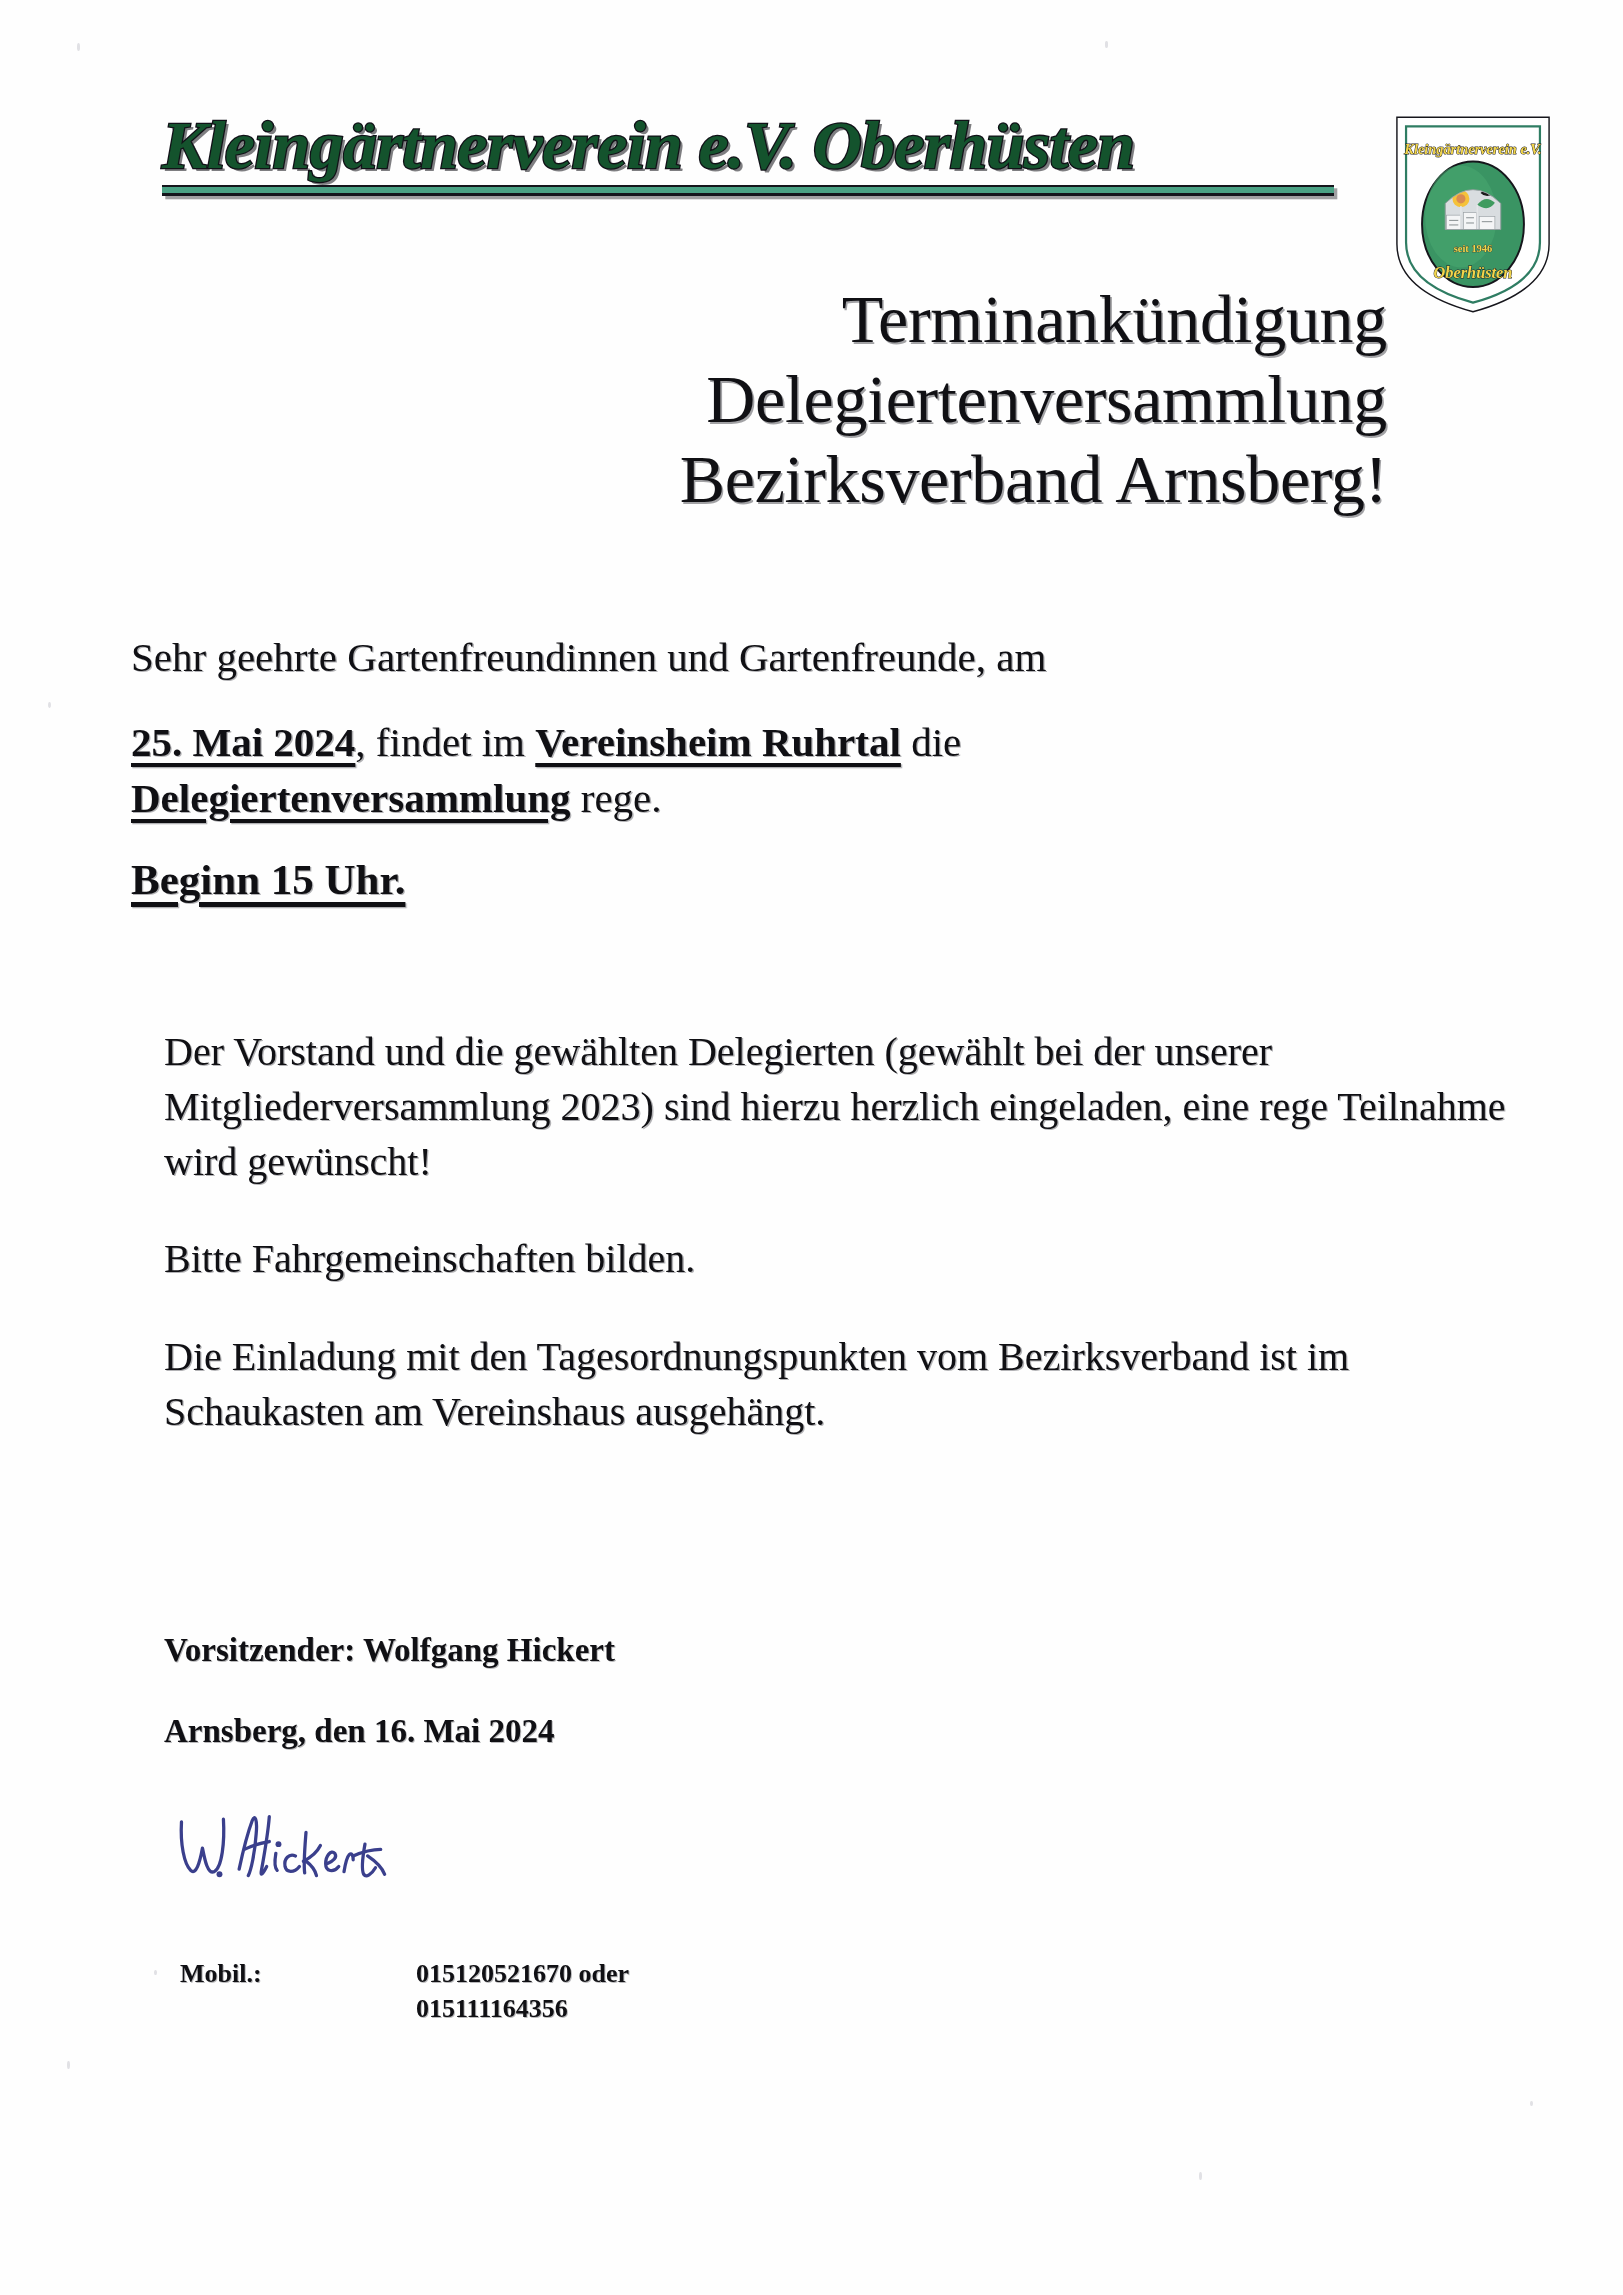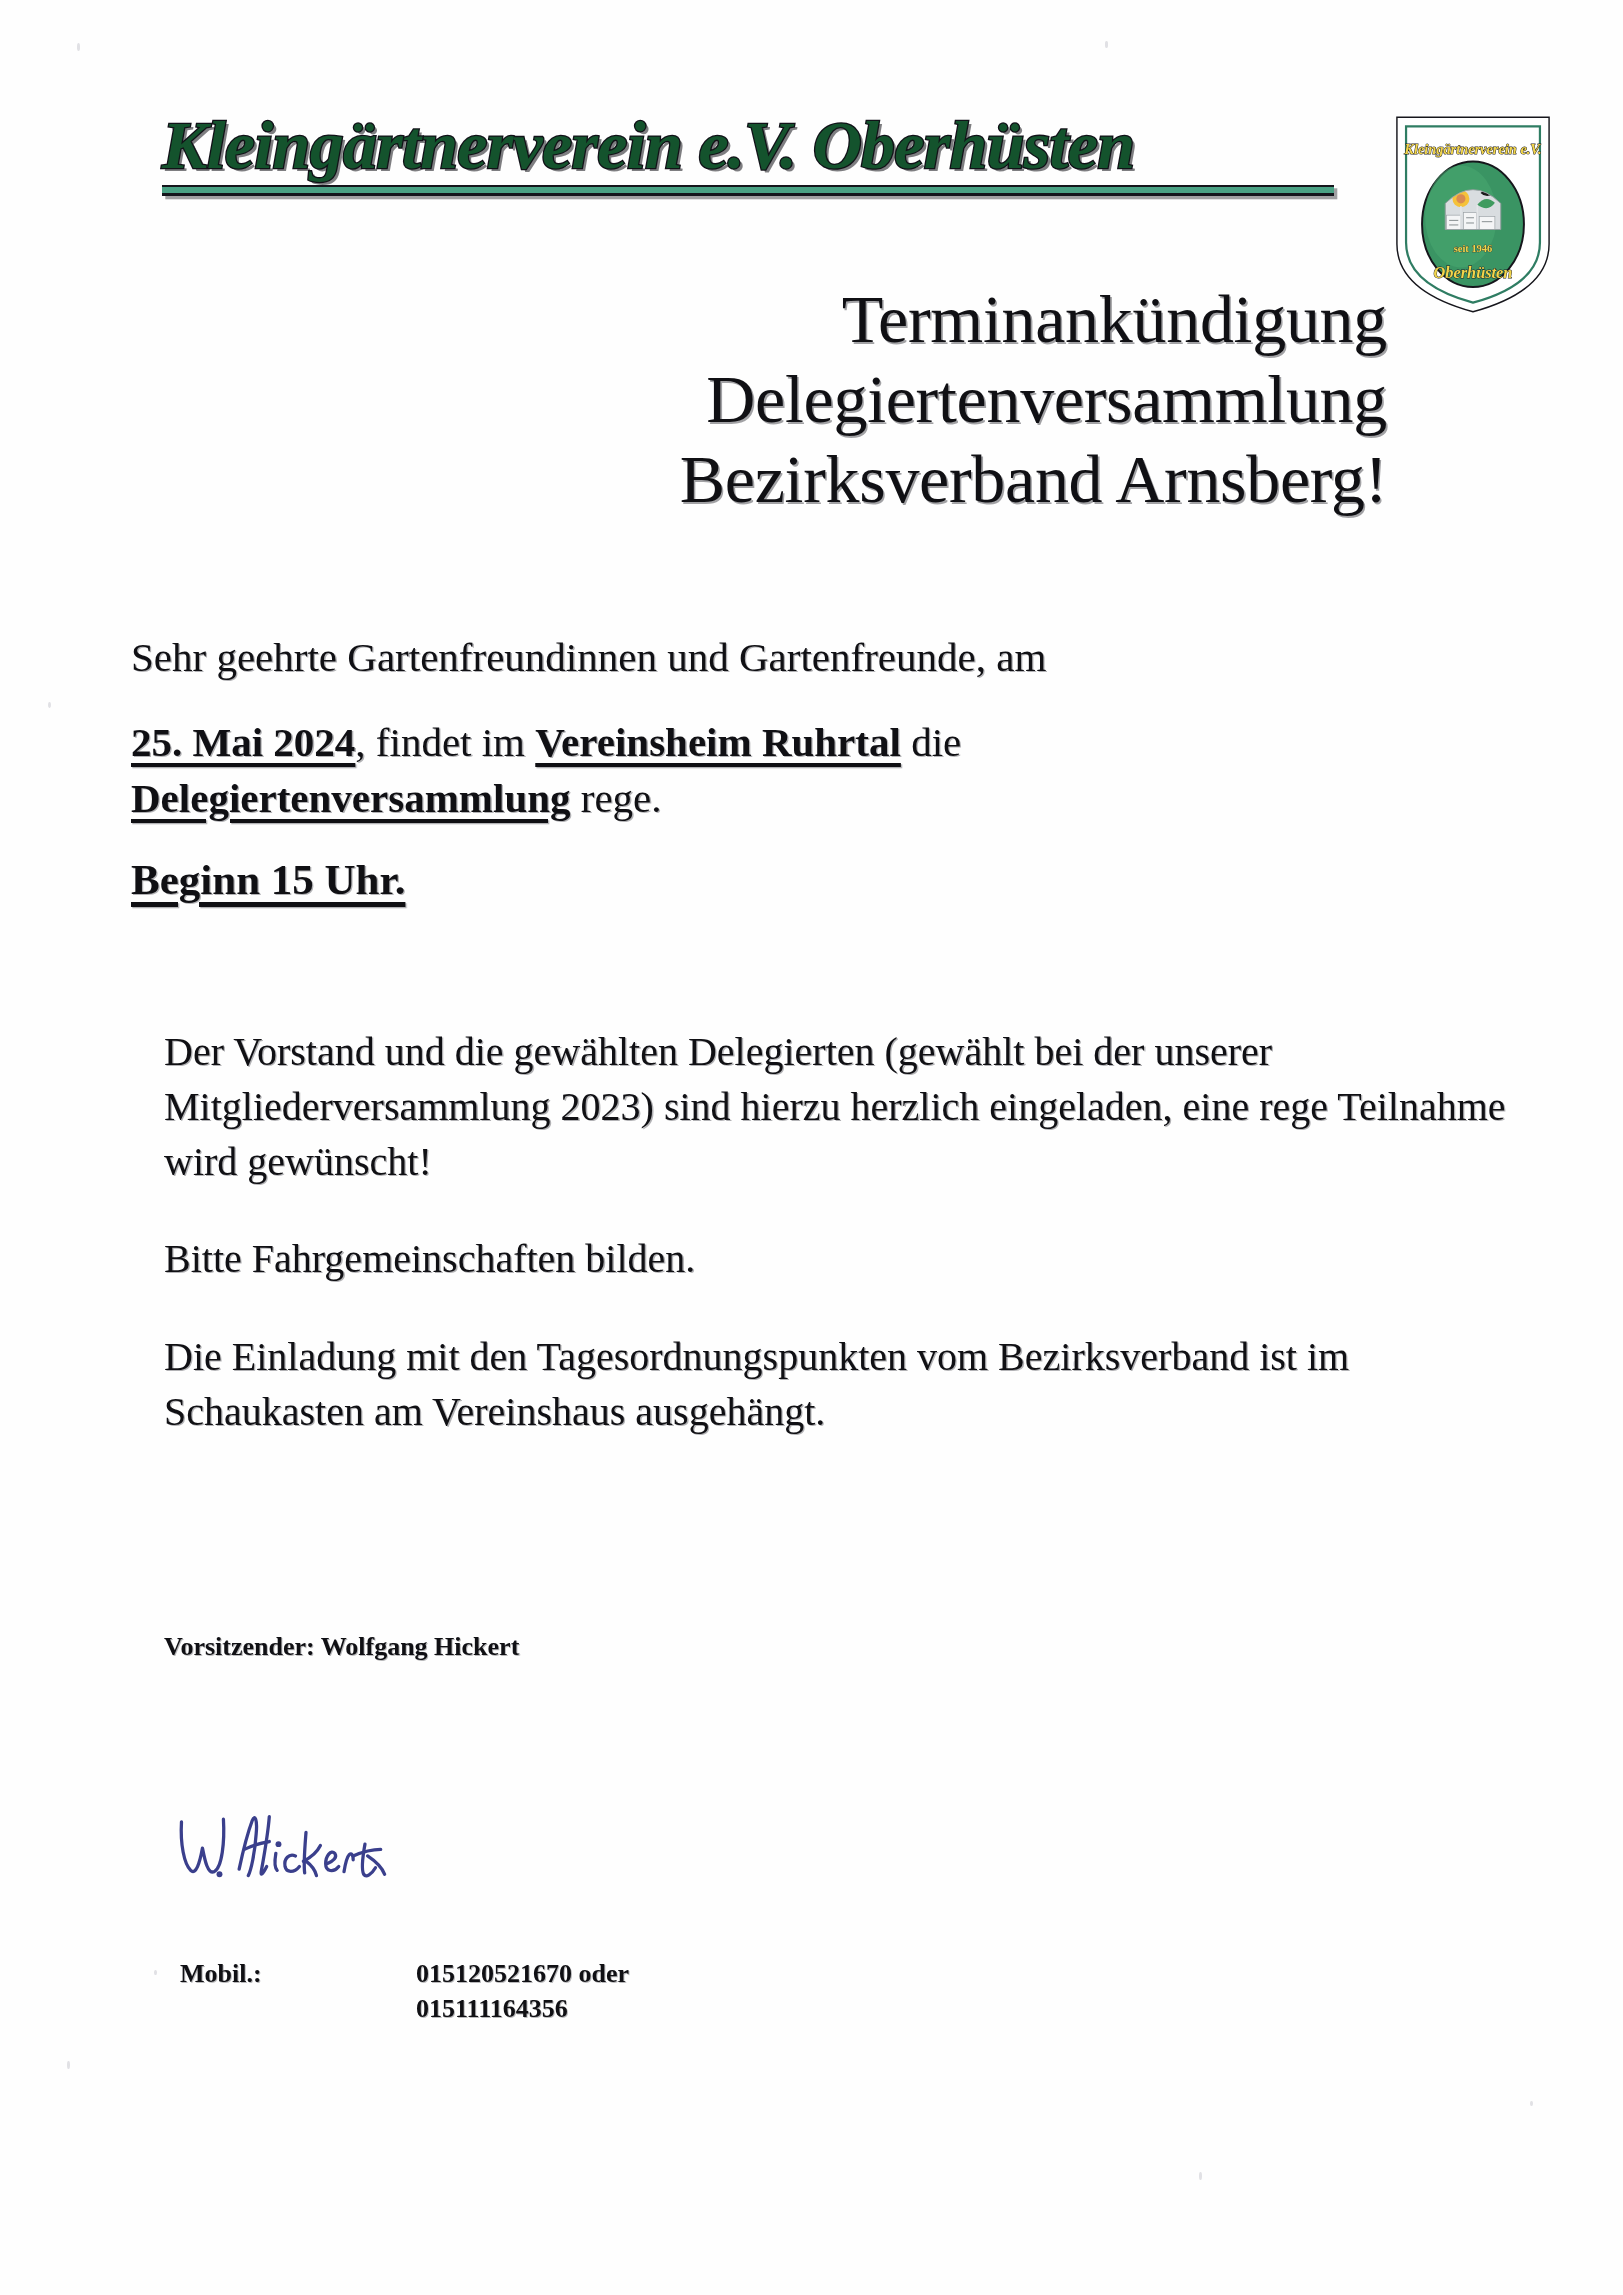--- a/index.html
+++ b/index.html
@@ -133,21 +133,21 @@
   .body .sp { height: 43px; }
 
   
   .footer {
     position: absolute;
     left: 164px;
     top: 1631px;
     width: 1047px;
   }
   .footer .fline {
-    font-size: 26px;
+    font-size: 33px;
     font-weight: bold;
     line-height: 1.2;
     text-shadow: 1px 1px 0 rgba(25,25,32,.3);
   }
   .footer .fgap { height: 41px; }
 
   
   .signature {
     position: absolute;
     left: 171px;
@@ -274,20 +274,21 @@
     <p>Der Vorstand und die gewählten Delegierten (gewählt bei der unserer Mitgliederversammlung 2023) sind hierzu herzlich eingeladen, eine rege Teilnahme wird gewünscht!</p>
     <div class="sp"></div>
     <p>Bitte Fahrgemeinschaften bilden.</p>
     <div class="sp"></div>
     <p>Die Einladung mit den Tagesordnungspunkten vom Bezirksverband ist im Schaukasten am Vereinshaus ausgehängt.</p>
   </div>
 
   <div class="footer">
     <div class="fline">Vorsitzender: Wolfgang Hickert</div>
     <div class="fgap"></div>
+    <div class="fline">Arnsberg, den 16. Mai 2024</div>
   </div>
 
   <div class="signature">
     <svg viewBox="0 0 470 180" xmlns="http://www.w3.org/2000/svg" fill="none" stroke="#3a3f8c" stroke-width="5" stroke-linecap="round" stroke-linejoin="round">
 
       <path d="M16 44 C14 78 20 108 30 118 C38 126 44 106 48 84 C52 104 56 124 66 120 C78 114 82 74 80 40"></path>
 
       <circle cx="74" cy="124" r="4.5" fill="#3a3f8c" stroke="none"></circle>
 
       <path d="M104 116 C110 88 118 58 124 42 C128 32 132 40 130 62 C128 92 122 118 118 126"></path>

